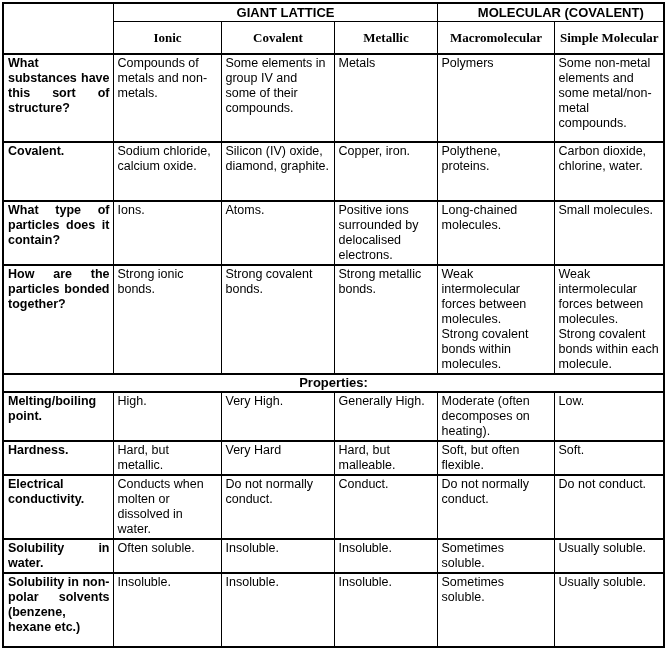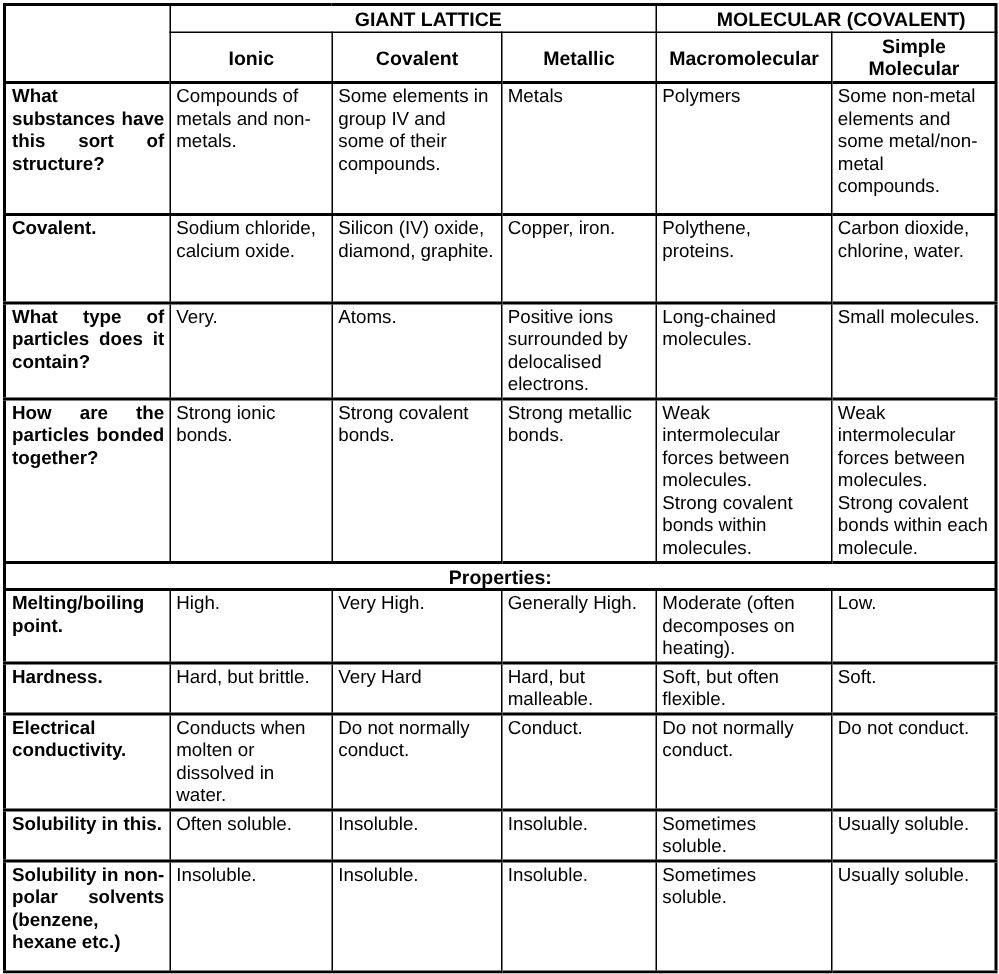--- a/index.html
+++ b/index.html
@@ -23,21 +23,21 @@
     border-bottom-width: 2px;
     vertical-align: top;
     padding: 1px 3px 1px 4px;
     font-size: 12.5px;
     line-height: 15px;
     color: #000;
     white-space: pre-line;
     overflow: hidden;
   }
   tr.hdr1 td { border-bottom-width: 1px; padding-left: 24px; }
-  tr.hdr2 td { border-top-width: 1px; }
+  tr.hdr2 td { border-top-width: 1px; font-family: Liberation Serif, serif; }
   td.th {
     font-weight: bold;
     text-align: center;
     vertical-align: middle;
     font-size: 13px;
     white-space: normal;
     line-height: 15px;
   }
   td.corner { vertical-align: top; }
   td.lbl {
@@ -96,21 +96,21 @@
     <td class="lbl">Covalent.</td>
     <td>Sodium chloride, calcium oxide.</td>
     <td>Silicon (IV) oxide, diamond, graphite.</td>
     <td>Copper, iron.</td>
     <td>Polythene, proteins.</td>
     <td>Carbon dioxide, chlorine, water.</td>
   </tr>
 
   <tr style="height:60px">
     <td class="lbl">What type of particles does it contain?</td>
-    <td>Very.</td>
+    <td>Ions.</td>
     <td>Atoms.</td>
     <td>Positive ions surrounded by delocalised electrons.</td>
     <td>Long-chained molecules.</td>
     <td>Small molecules.</td>
   </tr>
 
   <tr style="height:106px">
     <td class="lbl">How are the particles bonded together?</td>
     <td>Strong ionic bonds.</td>
     <td>Strong covalent bonds.</td>
@@ -129,38 +129,38 @@
     <td class="lbl">Melting/boiling point.</td>
     <td>High.</td>
     <td>Very High.</td>
     <td>Generally High.</td>
     <td>Moderate (often decomposes on heating).</td>
     <td>Low.</td>
   </tr>
 
   <tr style="height:32px">
     <td class="lbl">Hardness.</td>
-    <td>Hard, but brittle.</td>
+    <td>Hard, but metallic.</td>
     <td>Very Hard</td>
     <td>Hard, but malleable.</td>
     <td>Soft, but often flexible.</td>
     <td>Soft.</td>
   </tr>
 
   <tr style="height:63px">
     <td class="lbl">Electrical conductivity.</td>
     <td>Conducts when molten or dissolved in water.</td>
     <td>Do not normally conduct.</td>
     <td>Conduct.</td>
     <td>Do not normally conduct.</td>
     <td>Do not conduct.</td>
   </tr>
 
   <tr style="height:31px">
-    <td class="lbl">Solubility in this.</td>
+    <td class="lbl">Solubility in water.</td>
     <td>Often soluble.</td>
     <td>Insoluble.</td>
     <td>Insoluble.</td>
     <td>Sometimes soluble.</td>
     <td>Usually soluble.</td>
   </tr>
 
   <tr style="height:74px">
     <td class="lbl">Solubility in non-polar solvents (benzene, hexane etc.)</td>
     <td>Insoluble.</td>

